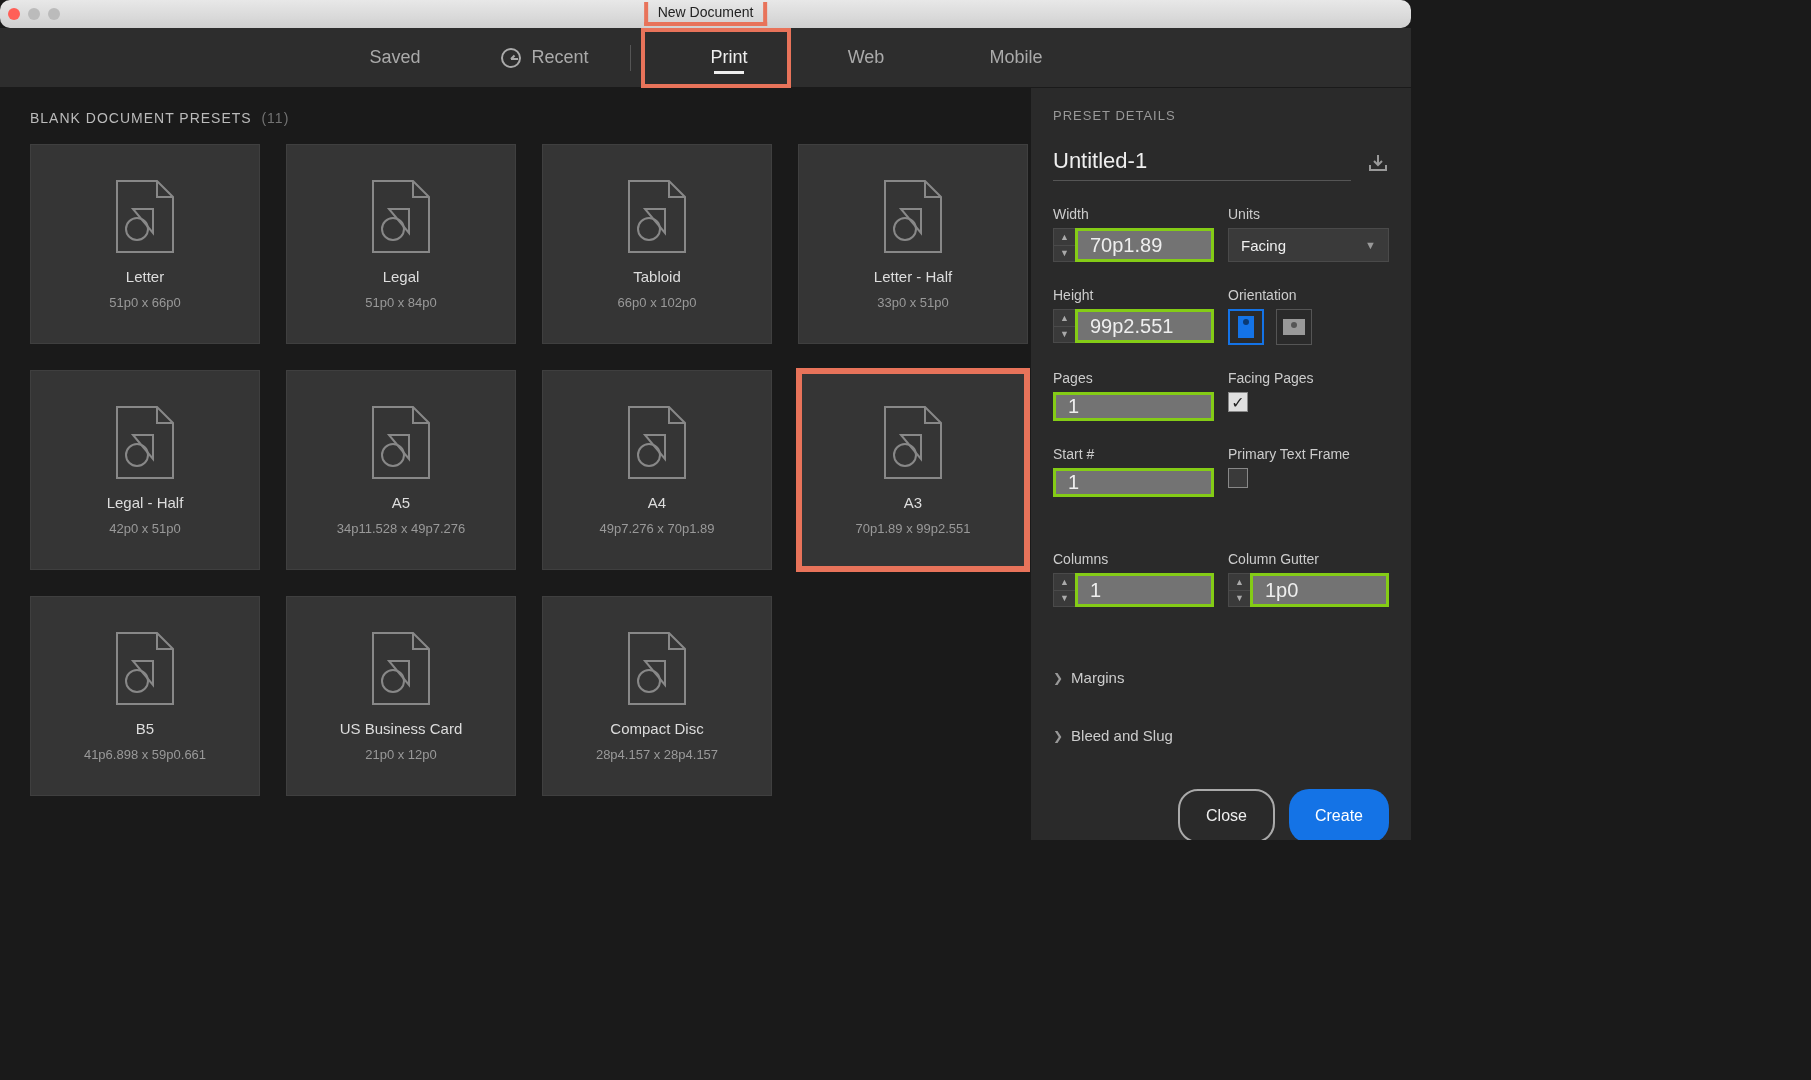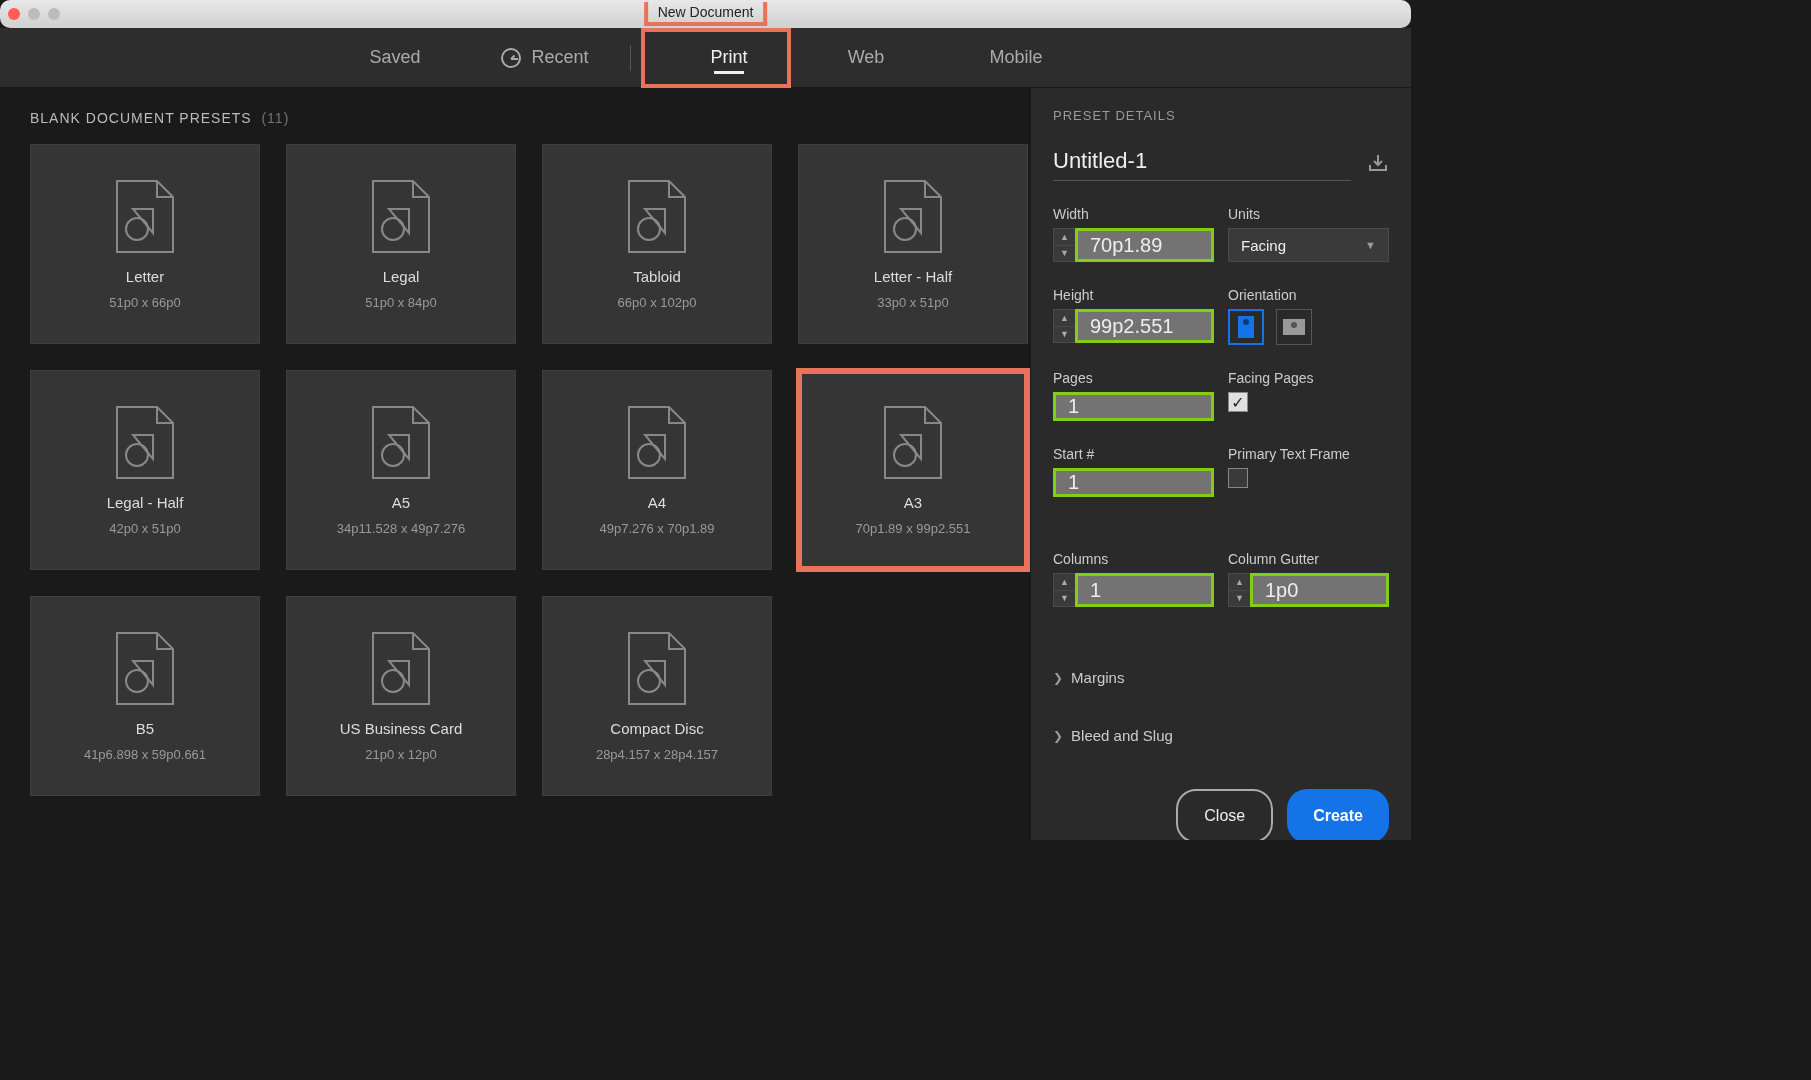--- a/index.html
+++ b/index.html
@@ -55,21 +55,21 @@
   .orient-btn.active .orient-glyph { background:#1473e6; }
   .orient-btn.active .orient-glyph::after { background:#0a3a73; }
   .checkbox { width:20px; height:20px; border:1px solid #888; display:flex; align-items:center; justify-content:center; background:#3a3a3a; cursor:pointer; }
   .checkbox.checked { background:#e0e0e0; color:#222; }
   .divider { height:1px; background:#444; margin:2px 0; }
   .expander { display:flex; align-items:center; gap:8px; color:#ccc; font-size:15px; cursor:pointer; padding:8px 0; }
   .expander .chev { font-size:12px; color:#999; }
   .footer { display:flex; justify-content:flex-end; gap:14px; margin-top:auto; padding-top:12px; }
   .btn { height:54px; padding:0 26px; border-radius:20px; font-size:16px; display:flex; align-items:center; cursor:pointer; }
   .btn-secondary { border:2px solid #aaa; color:#eee; background:transparent; }
-  .btn-primary { background:#1473e6; color:#fff; font-weight:700; }
+  .btn-primary { background:#1473e6; color:#fff; font-weight:400; }
   .chev-down { font-size:11px; color:#999; }
 </style>
 </head>
 <body>
 
 <div class="window">
   <div class="titlebar">
     <div class="traffic">
       <div class="traffic-dot dot-red"></div>
       <div class="traffic-dot dot-grey"></div>

